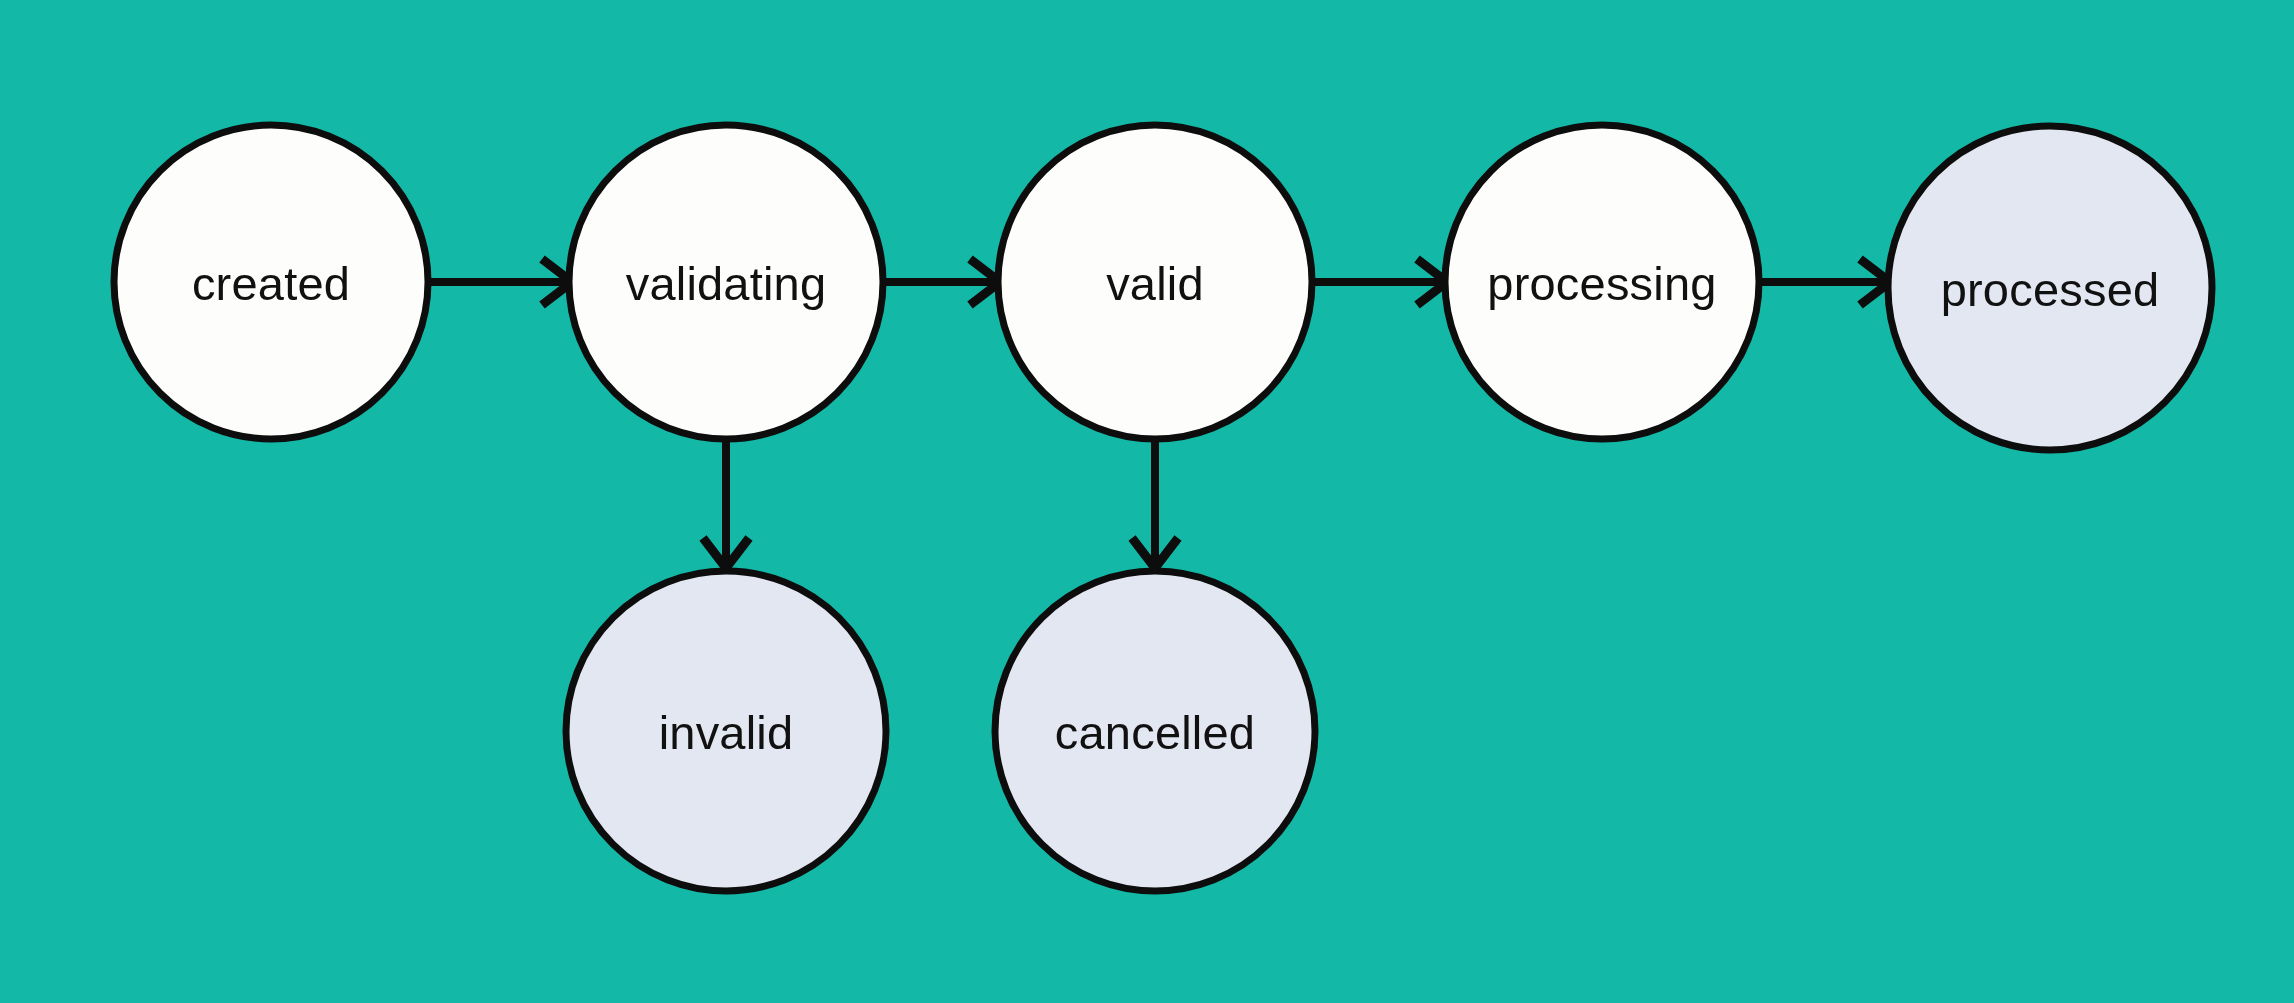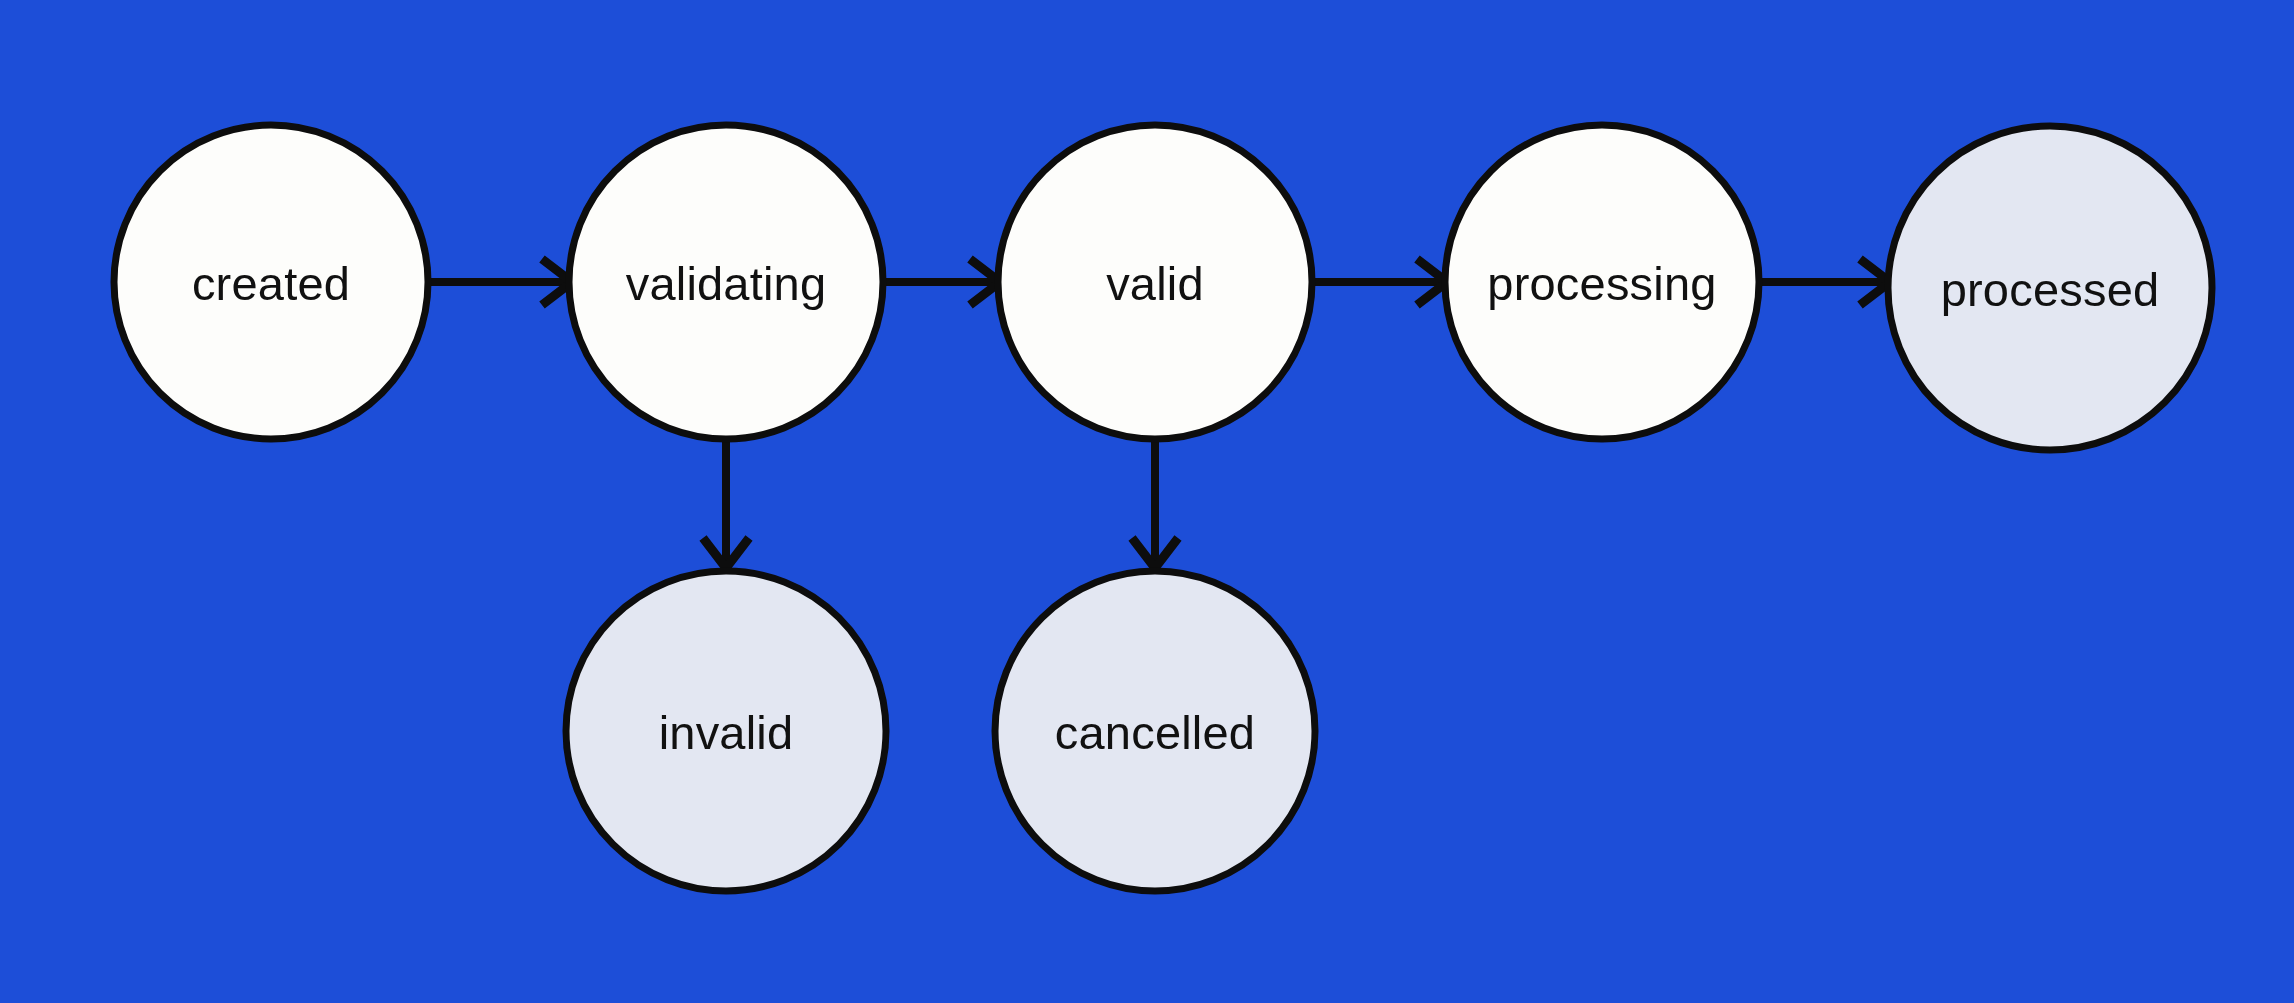--- a/index.html
+++ b/index.html
@@ -10,21 +10,21 @@
   body {
     width: 2294px;
     height: 1003px;
     overflow: hidden;
     font-family: "Liberation Sans", "DejaVu Sans", sans-serif;
   }
   #diagram-root {
     position: relative;
     width: 2294px;
     height: 1003px;
-    background: #1d4ed8;
+    background: #14b8a6;
   }
   #diagram-canvas {
     position: absolute;
     inset: 0;
     width: 2294px;
     height: 1003px;
     display: block;
   }
   .node-circle {
     stroke: #0d0d0d;

